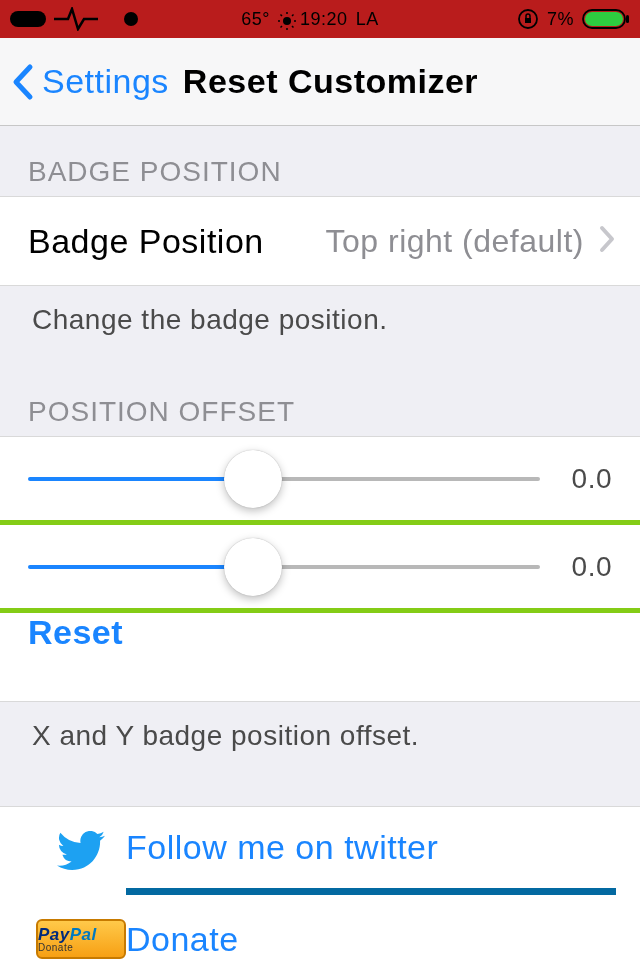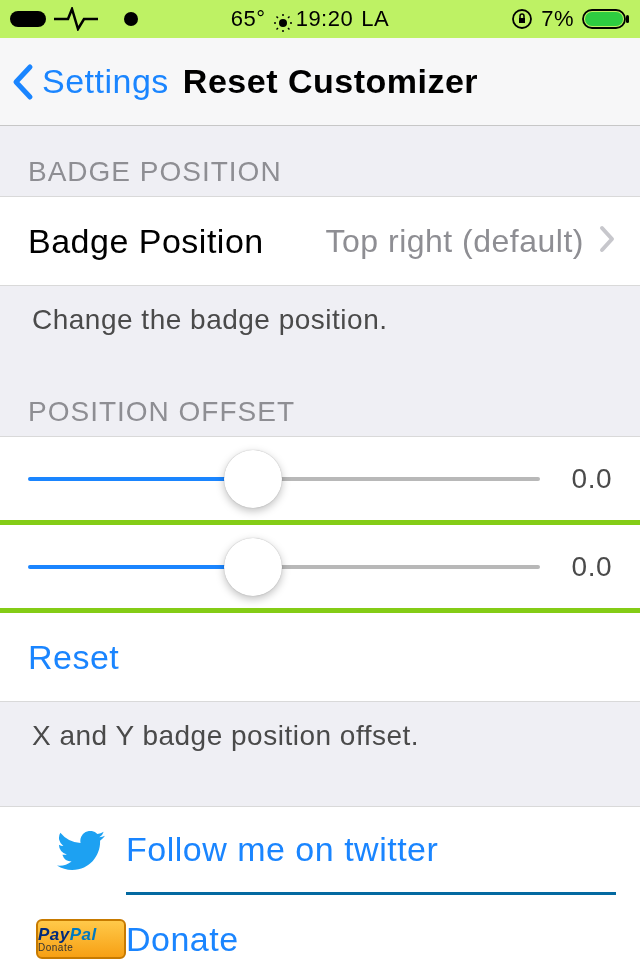--- a/index.html
+++ b/index.html
@@ -9,24 +9,24 @@
       font-family: -apple-system, "Helvetica Neue", Arial, sans-serif;
       background: #efeff4;
       overflow: hidden;
       letter-spacing: 0.5px;
     }
     .statusbar {
       height: 38px;
       display: flex;
       align-items: center;
       padding: 0 10px;
-      font-size: 22px;
+      font-size: 18px;
       font-weight: 500;
       color: #000;
-      background: #bef264;
+      background: #b91c1c;
     }
     .statusbar-left, .statusbar-center, .statusbar-right {
       display: flex;
       align-items: center;
       gap: 8px;
     }
     .statusbar-left { flex: 0 0 160px; }
     .statusbar-center { flex: 1; justify-content: center; }
     .statusbar-right { flex: 0 0 180px; justify-content: flex-end; }
     .signal-pill {
@@ -72,26 +72,26 @@
     .slider { position:relative; flex:1; height: 40px; display:flex; align-items:center;}
     .track { height:4px; width:100%; border-radius:2px; display:flex; }
     .track-fill { background:#1a85ff; height:4px; width:47%; border-radius:2px 0 0 2px;}
     .track-empty { background:#b8b8b8; height:4px; flex:1; border-radius:0 2px 2px 0;}
     .thumb {
       position:absolute; left:44%; top:50%; transform:translate(-50%,-50%);
       width:58px; height:58px; background:#fff; border-radius:50%;
       box-shadow: 0 3px 8px rgba(0,0,0,0.25), 0 0 1px rgba(0,0,0,0.3);
     }
     .slider-value { width:60px; text-align:right; color:#4a4a4a; font-size:28px; margin-left:12px;}
-    .reset-cell { height:88px; display:flex; align-items:center; padding:0 28px; }
+    .reset-cell { height:88px; display:flex; align-items:flex-start; padding:0 28px;font-weight:bold; }
     .reset-label { color:#1a85ff; font-size:34px; }
     .link-section { margin-top: 24px; background:#fff; border-top:1px solid #d9d9d9; }
     .link-cell { display:flex; align-items:center; height:88px; padding:0 24px 0 36px; }
     .link-icon { width:90px; display:flex; justify-content:center; }
-    .link-label-wrap { flex:1; border-bottom:3px solid #0369a1; height:100%; display:flex; align-items:center; }
+    .link-label-wrap { flex:1; border-bottom:7px solid #0369a1; height:100%; display:flex; align-items:center; }
     .link-label { color:#1a85ff; font-size:34px; }
     .paypal-btn {
       width:90px; height:40px; background:linear-gradient(#ffc94a,#f7a014);
       border:2px solid #c77a00; border-radius:6px; display:flex; flex-direction:column;
       justify-content:center; font-family: Arial,sans-serif;
     }
     .paypal-text { font-size:17px; font-weight:bold; font-style:italic; color:#002a7c; line-height:1; }
     .paypal-text .pal { color:#0079c1; }
     .paypal-sub { font-size:10px; color:#333; line-height:1; }
   </style>

